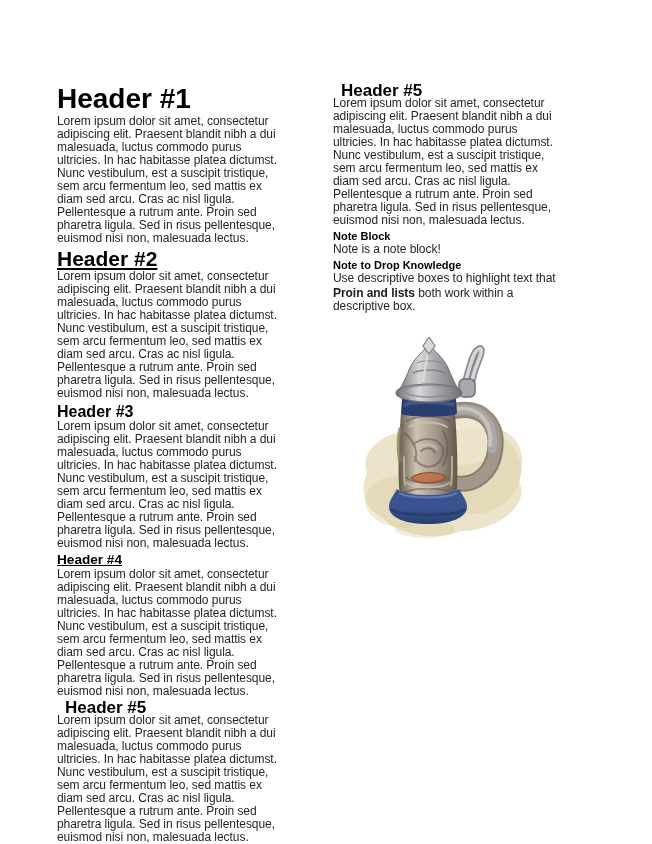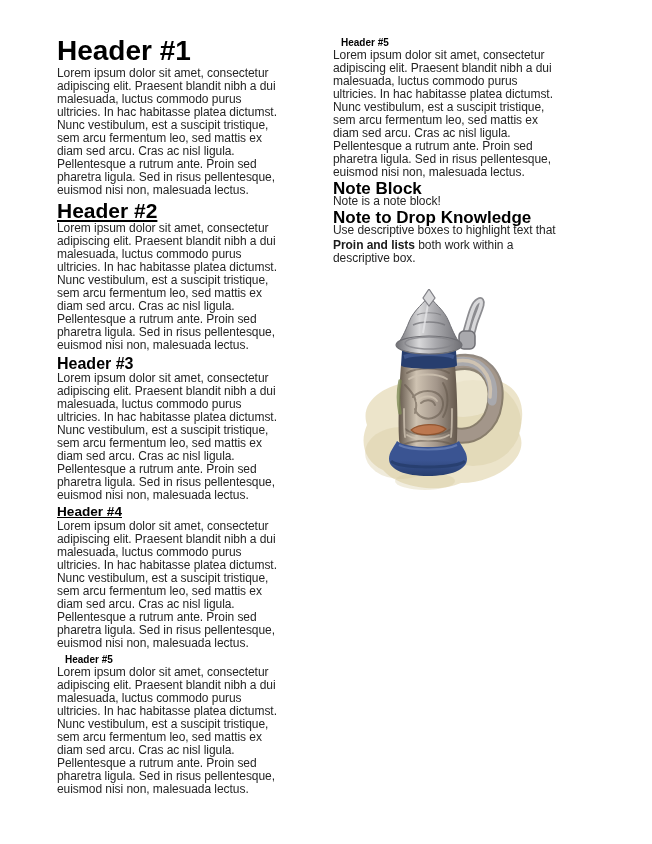--- a/index.html
+++ b/index.html
@@ -7,30 +7,30 @@
     width:652px;height:844px;overflow:hidden;
     font-family:"Liberation Sans","DejaVu Sans",sans-serif;
     color:#252525;
   }
   .page{
     position:relative;box-sizing:border-box;
     width:652px;height:844px;background:#fff;
     padding:36px 0 0 57px;
     display:flex;gap:23px;
   }
-  .col{width:253px;flex:0 0 253px;}
+  .col{width:253px;flex:0 0 253px;margin-top:48px;}
   .col > :first-child{margin-top:0;}
 
   .hd{font-weight:700;color:#000;margin:3px 0 0;}
   .hd-1{font-size:28px;line-height:30px;margin-bottom:1px;}
   .hd-2{font-size:21px;line-height:22px;text-decoration:underline;}
   .hd-3{font-size:16px;line-height:17px;}
   .hd-4{font-size:13.6px;line-height:14.5px;text-decoration:underline;}
-  .hd-5{font-size:10px;line-height:13px;padding-left:8px;}
-  .hd-6{font-size:17px;line-height:13px;}
+  .hd-5{font-size:17px;line-height:13px;padding-left:8px;}
+  .hd-6{font-size:11px;line-height:13px;}
 
   .para{font-size:12px;line-height:13px;letter-spacing:-0.05px;margin:0 0 2px;}
   .tline{white-space:nowrap;}
   .para strong{color:#1b1b1b;}
 
   .illustration{
     width:175px;height:205px;
     margin:24px 0 0 22px;
   }
   .illustration svg{display:block;width:175px;height:205px;}

